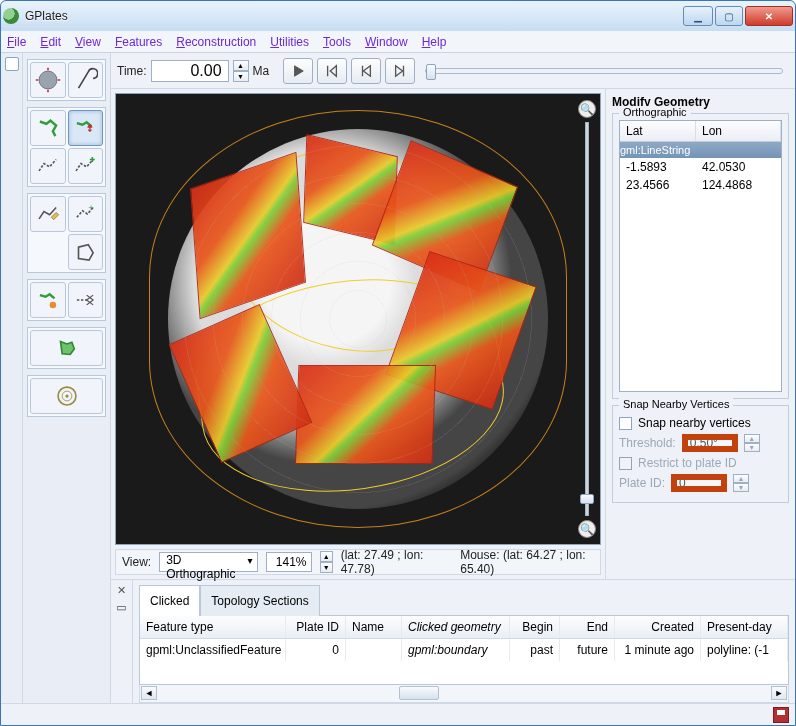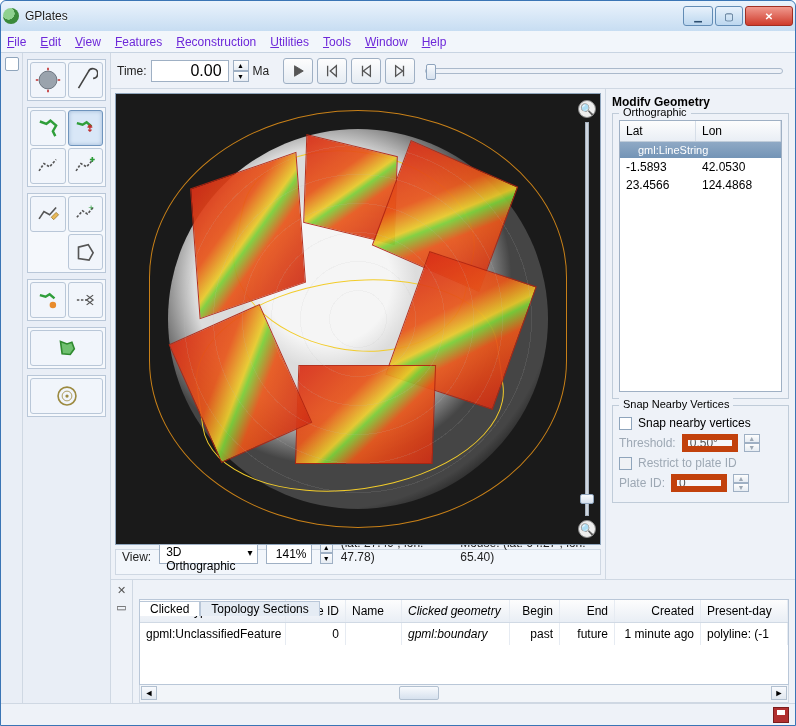--- a/index.html
+++ b/index.html
@@ -55,50 +55,50 @@
 .canvas-wrap { flex:1; position:relative; margin:4px; border:1px solid #8fa5bc; background:#1a1a1a; display:flex; align-items:center; justify-content:center; overflow:hidden;}
 .globe { width:380px; height:380px; border-radius:50%; background: radial-gradient(circle at 42% 40%, #f5f5f5 0 20%, #dcdcdc 28% 42%, #454545 58% 72%, #141414 80% 100%); position:relative;}
 .globe::after { content:""; position:absolute; inset:0; border-radius:50%; background: repeating-radial-gradient(circle,transparent 0 28px, rgba(190,190,190,.12) 28px 29px);}
 .slice { position:absolute; background:linear-gradient(135deg,#d92f18 0%,#e8561a 35%,#eacb2a 50%,#7cd038 54%,#e8561a 65%,#cf2e16 100%); opacity:.92; border:1px solid #b12410;}
 .vline { position:absolute; border:1.5px solid #f0a020; border-radius:50% / 40%; background:transparent;}
 .zoom-btn { position:absolute; width:18px; height:18px; right:4px; border:1px solid #888; background:#eee; border-radius:50%; font-size:11px; display:flex; align-items:center; justify-content:center;}
 .zoom-in { top:6px;} .zoom-out{ bottom:6px;}
 .zoom-track { position:absolute; right:11px; top:28px; bottom:28px; width:4px; background:#cfd6de; border:1px solid #a6b2c0;}
 .zoom-thumb { position:absolute; right:6px; bottom:40px; width:14px; height:10px; background:linear-gradient(#f8fafd,#d6e1ee); border:1px solid #8ea4bd; border-radius:2px;}
 
-.view-bar { height:26px; border:1px solid #cfd8e3; background:#f2f6fb; margin:0 4px 4px 4px; display:flex; align-items:flex-end; padding:10px 6px; gap:8px;}
+.view-bar { height:26px; border:1px solid #cfd8e3; background:#f2f6fb; margin:0 4px 4px 4px; display:flex; align-items:center; padding:10px 6px; gap:8px;}
 .combo { height:20px; border:1px solid #9fb0c4; background:#fff; padding:0 18px 0 6px; position:relative;}
 .combo::after{content:"▾"; position:absolute; right:4px; top:2px; font-size:10px;}
 .num-box { width:46px; height:20px; border:1px solid #9fb0c4; background:#fff; text-align:right; padding:0 4px;}
 .divider { width:1px; align-self:stretch; background:#cfd8e3; margin:2px 2px;}
 
 
 .right-panel { width:190px; border-left:1px solid #cfd8e3; background:#eef2f8; padding:4px 6px; display:flex; flex-direction:column; }
 .panel-title { font-weight:600; margin:2px 0 4px 0;}
 .group-box { border:1px solid #c0ccd9; padding:6px; margin-bottom:6px; position:relative;}
 .group-box .legend { position:absolute; top:-8px; left:6px; background:#eef2f8; padding:0 4px; font-size:11px;}
 .coord-table { border:1px solid #9fb0c4; background:#fff; height:272px;}
 .coord-table .hdr { display:flex; background:linear-gradient(#fdfdfd,#e9eef5); border-bottom:1px solid #c0ccd9;}
 .coord-table .hdr div { padding:3px 6px; border-right:1px solid #d6dee8;}
-.coord-table .cat { background:linear-gradient(#8fa9c5,#7394b6); color:#fff; padding:2px 18px; font-size:11px;}
+.coord-table .cat { background:linear-gradient(#8fa9c5,#7394b6); color:#fff; padding:2px 0; font-size:11px;}
 .coord-table .row { display:flex; padding:1px 0;}
 .coord-table .row div { padding:1px 6px;}
 .c-lat { width:76px;} .c-lon{flex:1;}
 .chk-row { display:flex; align-items:center; gap:6px; margin:4px 0;}
 .chk { width:13px; height:13px; border:1px solid #8fa5bc; background:#fff;}
 .disabled { color:#9da8b4;}
 .mini-input { width:56px; height:18px; border:6px solid #c2410c; background:#f5f7fa; padding:0 2px;}
 
 
 .bottom { border-top:1px solid #cfd8e3; background:#eef2f8; display:flex; }
 .bottom-rail { width:22px; border-right:1px solid #cfd8e3; display:flex; flex-direction:column; align-items:center; padding-top:4px; gap:4px;}
 .bottom-rail .x { font-size:11px; color:#555; cursor:pointer;}
 .bottom-main { flex:1; display:flex; flex-direction:column; padding:4px 6px 0 6px;}
 .tabs { display:flex; gap:0;}
-.tab { padding:0 10px; border:1px solid #b9c7d8; background:#e5ecf4; border-bottom:none; position:relative; top:17px;}
+.tab { padding:8px 10px; border:1px solid #b9c7d8; background:#e5ecf4; border-bottom:none; position:relative; top:1px;}
 .tab.active { background:#fff; }
 .feat-table { border:1px solid #b9c7d8; background:#fff; flex:1;}
 .feat-table .hdr, .feat-table .row { display:flex; }
 .feat-table .hdr { background:linear-gradient(#fdfdfd,#e9eef5); border-bottom:1px solid #d0d9e4;}
 .feat-table .hdr div, .feat-table .row div { padding:4px 6px; border-right:1px solid #e6ebf2; white-space:nowrap; overflow:hidden;}
 .ft-c1{width:146px;} .ft-c2{width:60px; text-align:right;} .ft-c3{width:56px;} .ft-c4{width:108px;font-style:italic;} .ft-c5{width:50px; text-align:right;} .ft-c6{width:55px; text-align:right;} .ft-c7{width:86px; text-align:right;} .ft-c8{flex:1;}
 .hscroll { height:18px; border:1px solid #cfd8e3; border-top:none; background:#f2f5f9; position:relative;}
 .hscroll .thumb{ position:absolute; left:40%; top:1px; width:40px; height:14px; background:linear-gradient(#f8fafd,#d6e1ee); border:1px solid #b2c0d0; border-radius:2px;}
 .hscroll .arr { position:absolute; top:1px; width:16px; height:14px; border:1px solid #b2c0d0; background:linear-gradient(#f8fafd,#e1e8f0); font-size:9px; display:flex; align-items:center; justify-content:center;}
 .hscroll .al{left:1px;} .hscroll .ar{right:1px;}

